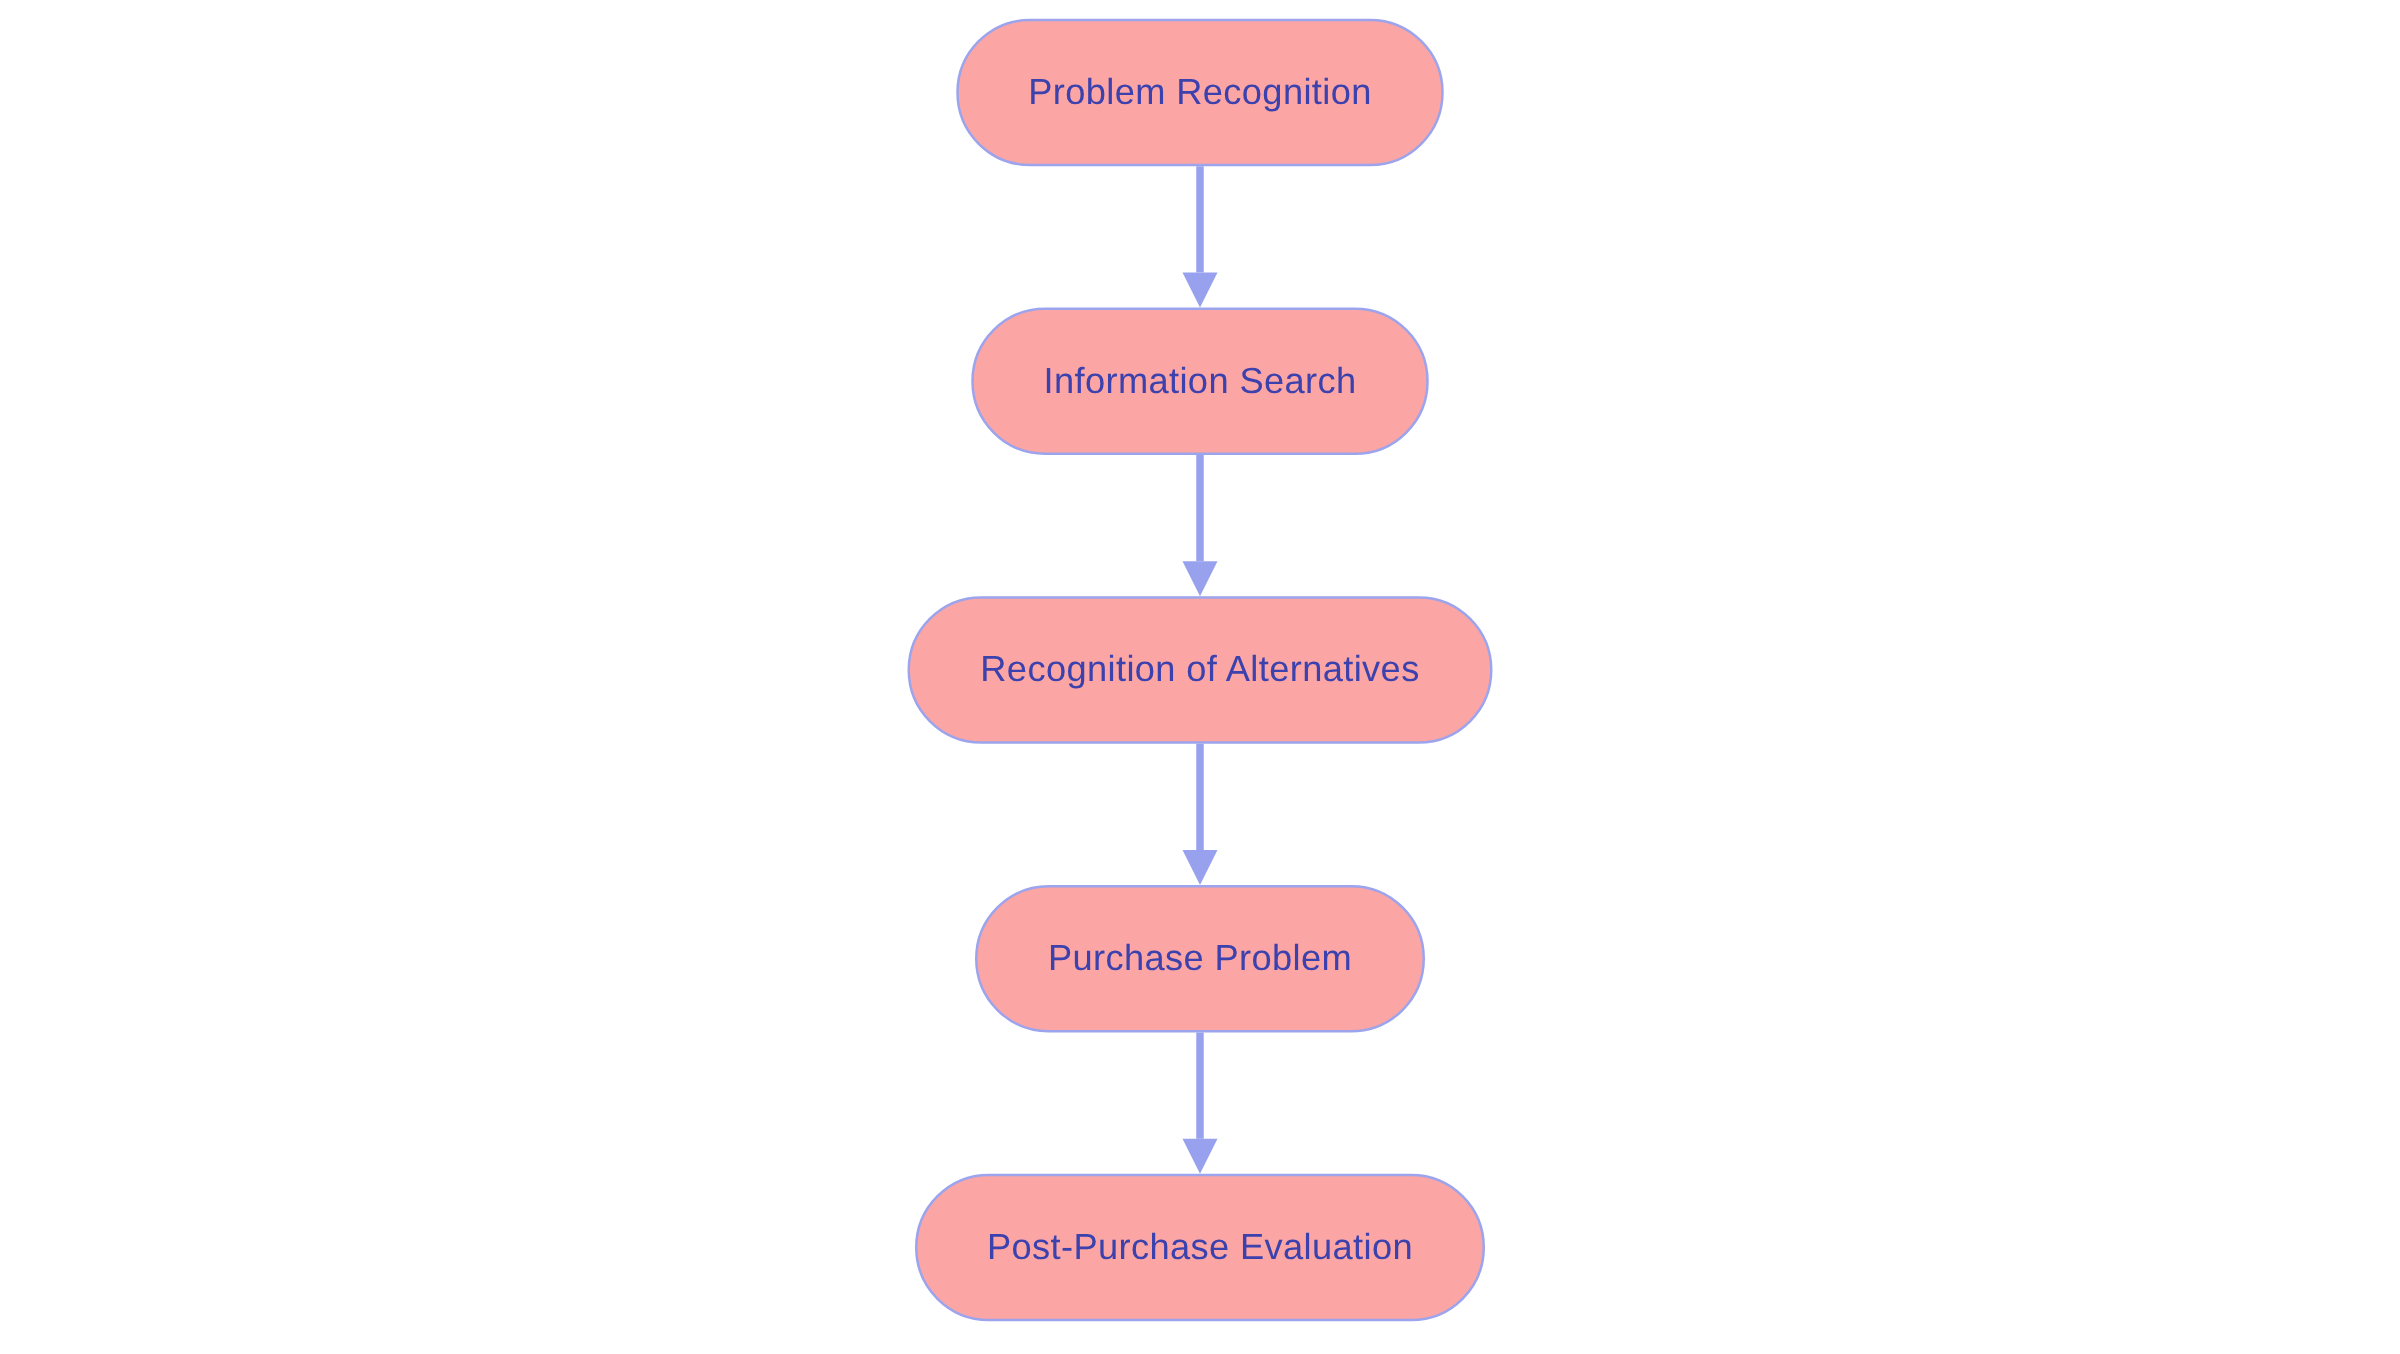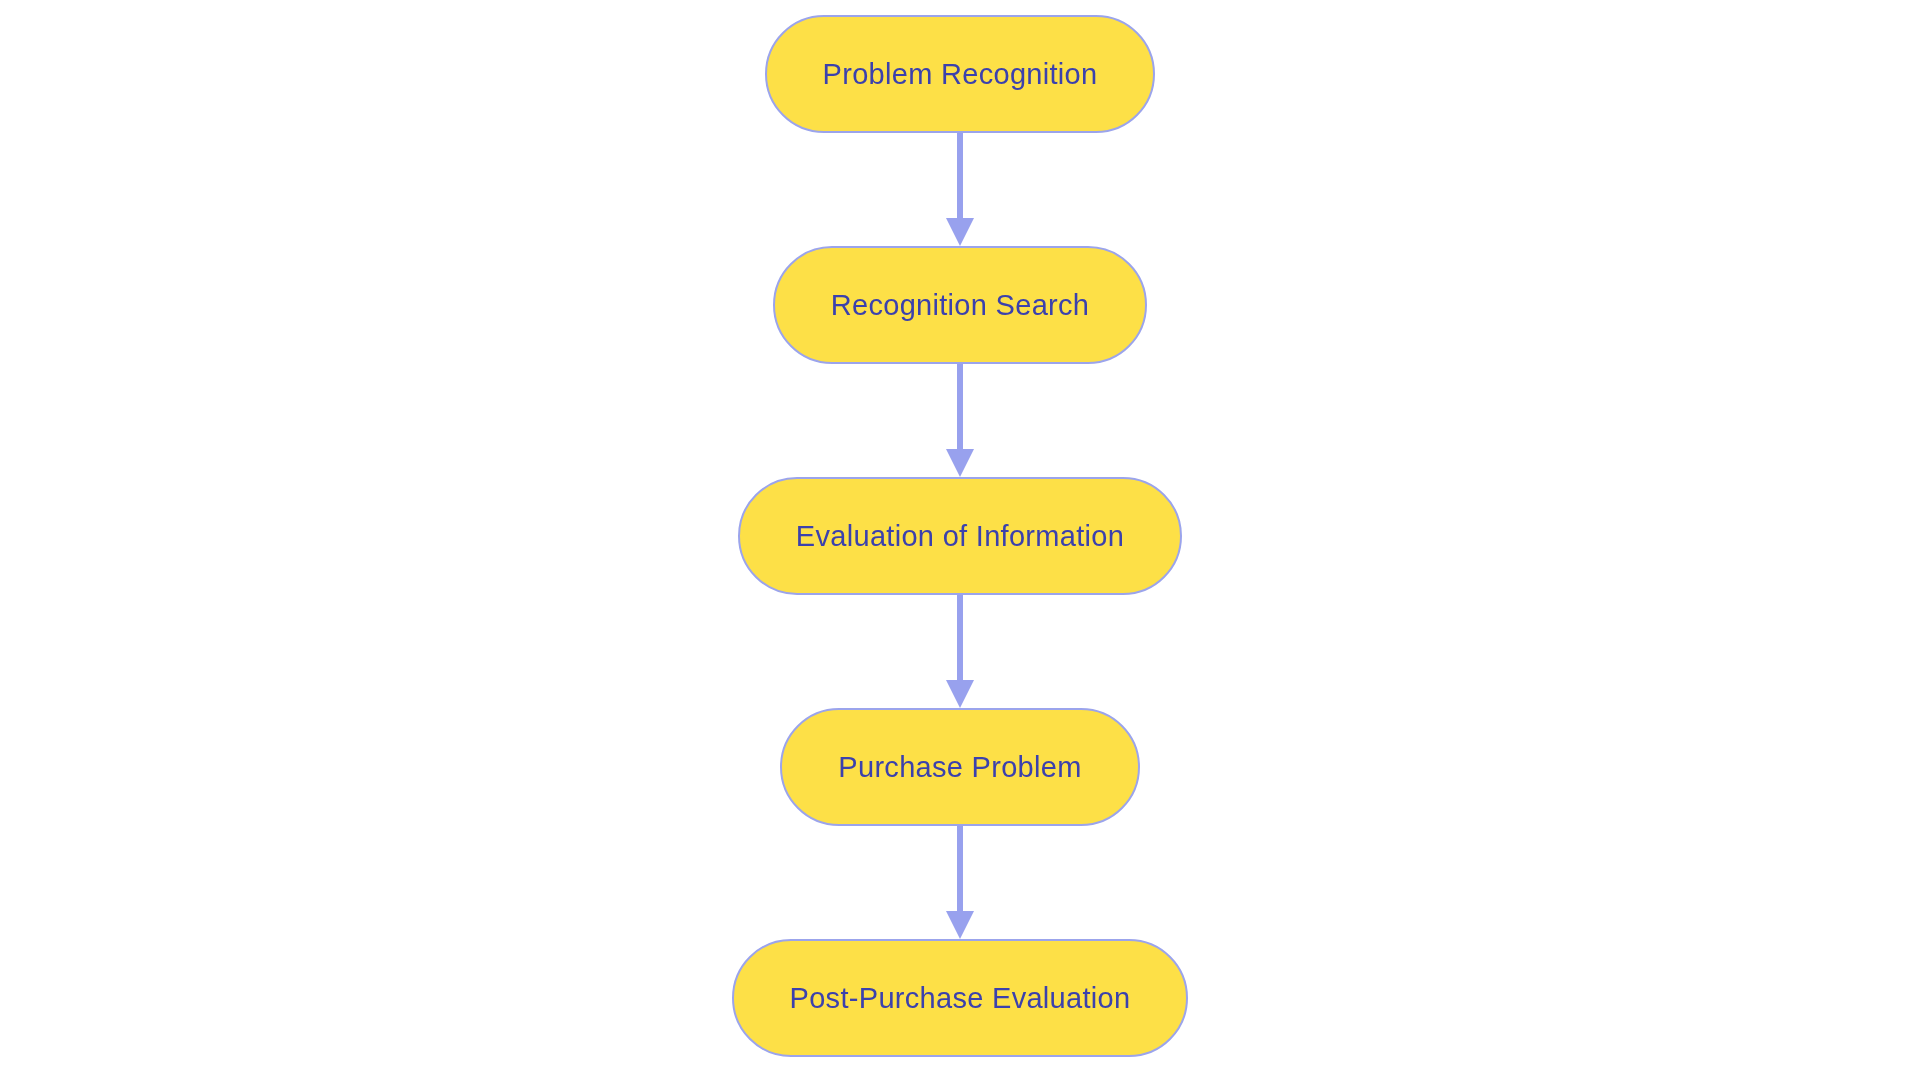--- a/index.html
+++ b/index.html
@@ -17,21 +17,21 @@
     height: 1083px;
     display: flex;
     flex-direction: column;
     align-items: center;
     padding-top: 15px;
     box-sizing: border-box;
   }
   .flow-node {
     height: 118px;
     border-radius: 60px;
-    background: #fde047;
+    background: #fca5a5;
     border: 2px solid #9ba4ec;
     box-sizing: border-box;
     display: flex;
     align-items: center;
     justify-content: center;
     padding: 15px 56px;
     color: #3b41ad;
     font-size: 29px;
     letter-spacing: 0.3px;
     white-space: nowrap;
@@ -67,30 +67,30 @@
   <div class="flow-node">
     <span>Problem Recognition</span>
   </div>
 
   <div class="connector">
     <div class="shaft"></div>
     <div class="head"></div>
   </div>
 
   <div class="flow-node">
-    <span>Recognition Search</span>
+    <span>Information Search</span>
   </div>
 
   <div class="connector">
     <div class="shaft"></div>
     <div class="head"></div>
   </div>
 
   <div class="flow-node">
-    <span>Evaluation of Information</span>
+    <span>Recognition of Alternatives</span>
   </div>
 
   <div class="connector">
     <div class="shaft"></div>
     <div class="head"></div>
   </div>
 
   <div class="flow-node">
     <span>Purchase Problem</span>
   </div>

